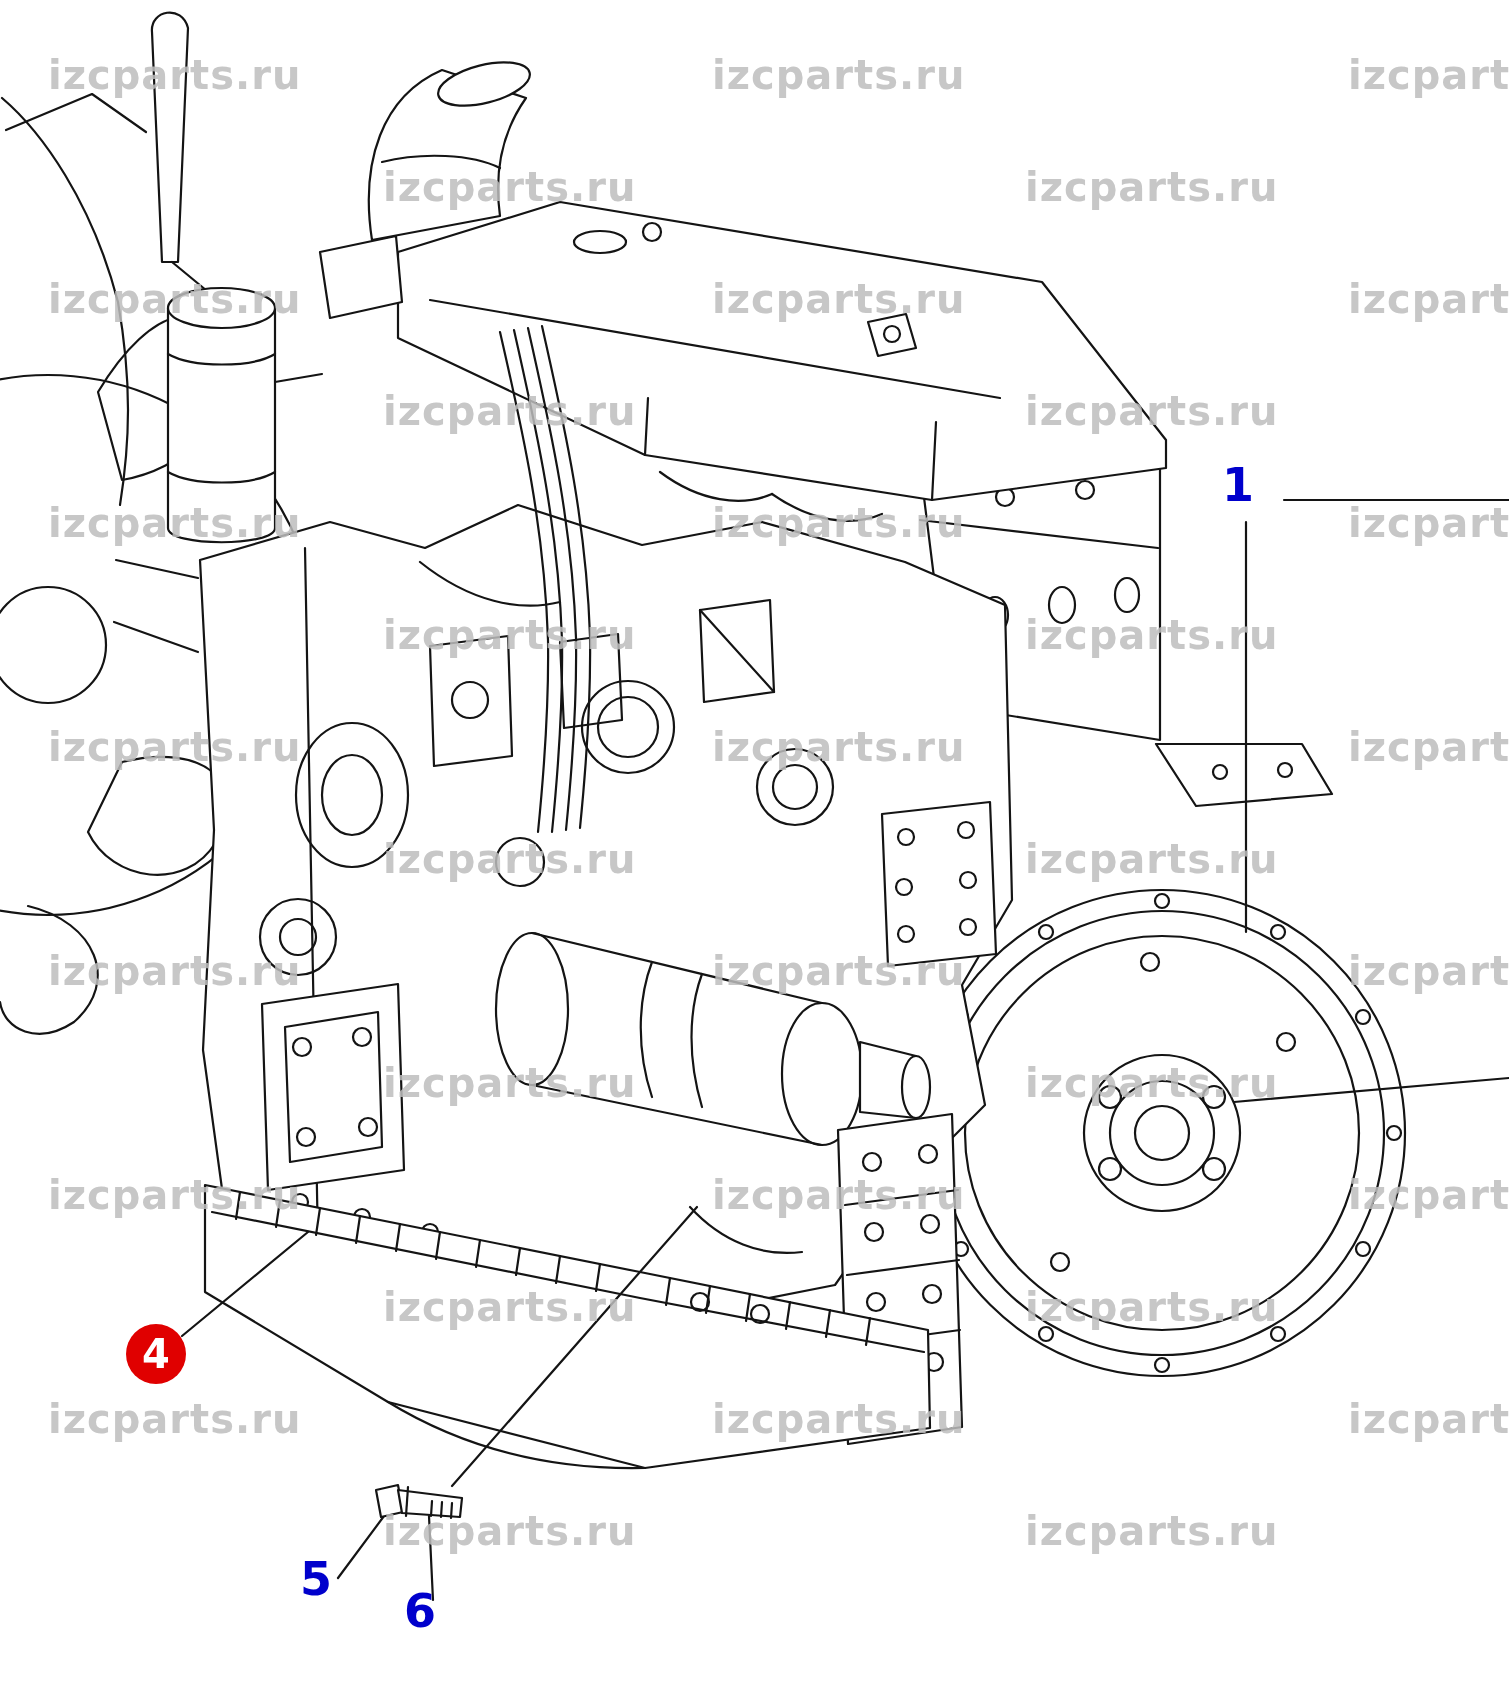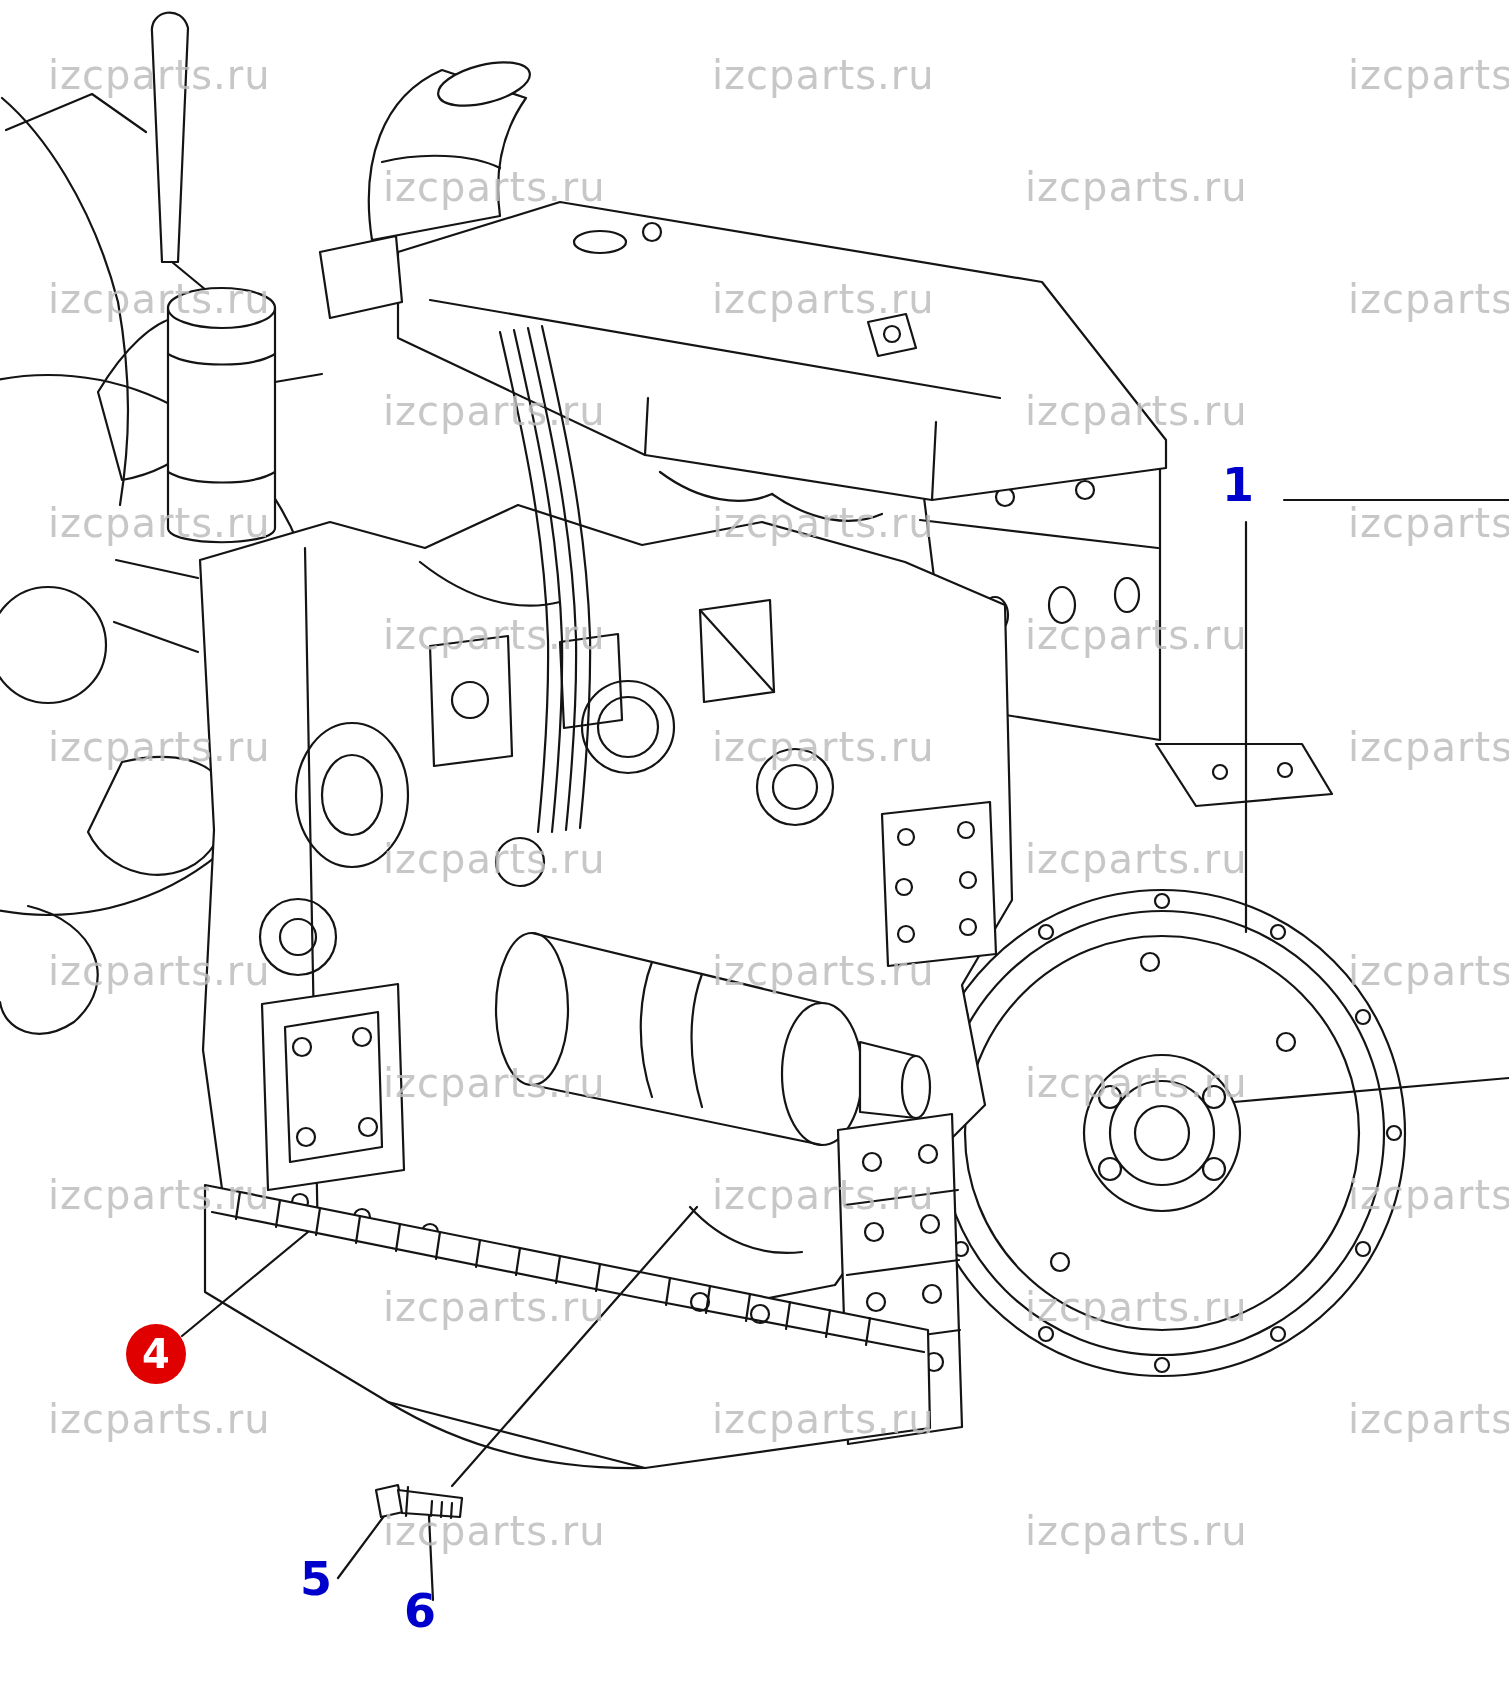--- a/index.html
+++ b/index.html
@@ -8,21 +8,21 @@
     --callout-red-text:#ffffff;
     --watermark-gray:#bdbdbd;
     --line:#141414;
     --background:#ffffff;
   }
   html,body{margin:0;padding:0;background:var(--background);}
   .canvas{position:relative;width:1509px;height:1700px;background:var(--background);overflow:hidden;
           font-family:"DejaVu Sans",sans-serif;}
   #engine-svg{position:absolute;left:0;top:0;z-index:10;}
   #watermark-layer{position:absolute;left:0;top:0;width:100%;height:100%;z-index:20;pointer-events:none;}
-  .wm{position:absolute;font-weight:normal;font-size:40px;letter-spacing:1px;color:var(--watermark-gray);
+  .wm{position:absolute;font-weight:bold;font-size:40px;letter-spacing:1px;color:var(--watermark-gray);
       white-space:nowrap;mix-blend-mode:multiply;opacity:.85;}
   .callout{position:absolute;font-weight:bold;z-index:30;line-height:1;}
   .callout.plain{color:var(--callout-blue);font-size:46px;}
   #callout-1{left:1222px;top:462px;}
   #callout-5{left:300px;top:1556px;}
   #callout-6{left:404px;top:1588px;}
   #callout-4{left:126px;top:1324px;width:60px;height:60px;border-radius:50%;
              background:var(--callout-red-bg);color:var(--callout-red-text);
              display:flex;align-items:center;justify-content:center;font-size:40px;}
 </style>

